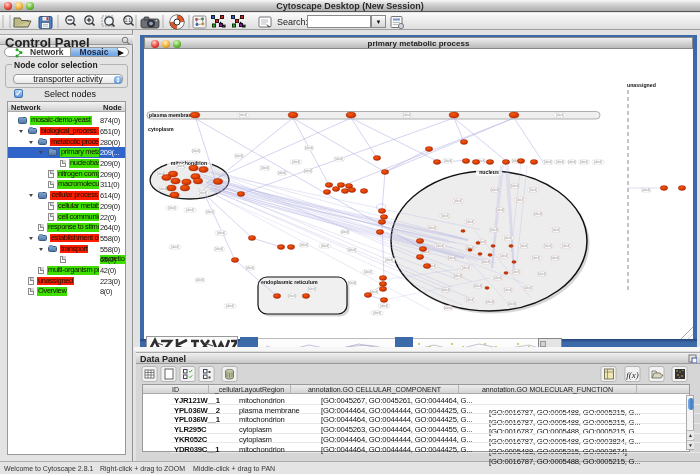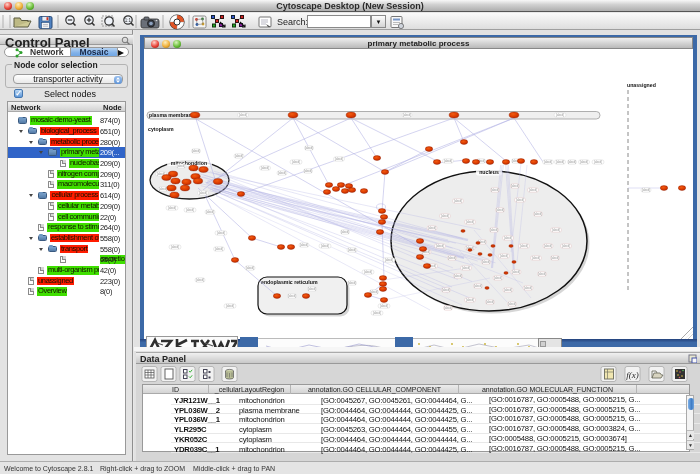--- a/index.html
+++ b/index.html
@@ -85,21 +85,21 @@
   background:linear-gradient(#f0f0f0,#c8c8c8); border-top:1px solid #aaa; border-bottom:1px solid #999; }
 #dpanel-head span { position:absolute; left:4px; top:1px; font-size:9px; font-weight:bold; color:#222; }
 #dtable { position:absolute; left:6px; top:32px; width:548px; height:68px; background:#fff; border:1px solid #999; }
 #dhead { position:absolute; left:0; top:0; width:546px; height:9px;
   background:linear-gradient(#ececec,#d4d4d4); border-bottom:1px solid #aaa; }
 #dhead div { position:absolute; top:0px; font-size:7px; color:#222; text-align:center; border-right:1px solid #b5b5b5; height:9px; line-height:10px;}
 .drow { position:absolute; left:0; width:546px; height:9.7px; font-size:7.7px; letter-spacing:-0.2px; color:#111; white-space:nowrap; border-bottom:1px solid #e8e8e8;margin-left:28px;}
 .drow b { position:absolute; left:3px; top:1px; font-size:7.7px; }
 .drow .r2 { position:absolute; left:68px; top:1px; }
 .drow .r3 { position:absolute; left:150px; top:1px; }
-.drow .r4 { position:absolute; left:318px; top:0;text-align:center; }
+.drow .r4 { position:absolute; left:318px; top:13px;text-align:center; }
 #dtabs { position:absolute; left:139px; top:98px; height:12px; font-size:8px; }
 #dtabs span { display:inline-block; height:12px; line-height:12px; padding:0 7px;
   background:linear-gradient(#fdfdfd,#e0e0e0); border:1px solid #8f8f8f; border-left:none; color:#222; }
 #dtabs span.first { border-left:1px solid #8f8f8f; border-radius:6px 0 0 6px;
   background:linear-gradient(#b9d4f2,#86b2e4); }
 #dtabs span.last { border-radius:0 6px 6px 0; }
 
 #statusbar { left:0; top:461px; width:700px; height:13px; background:#e4e4e4; border-top:1px solid #adadad;
   font-size:7px; color:#333; }
 #statusbar span { position:absolute; top:3px; }

